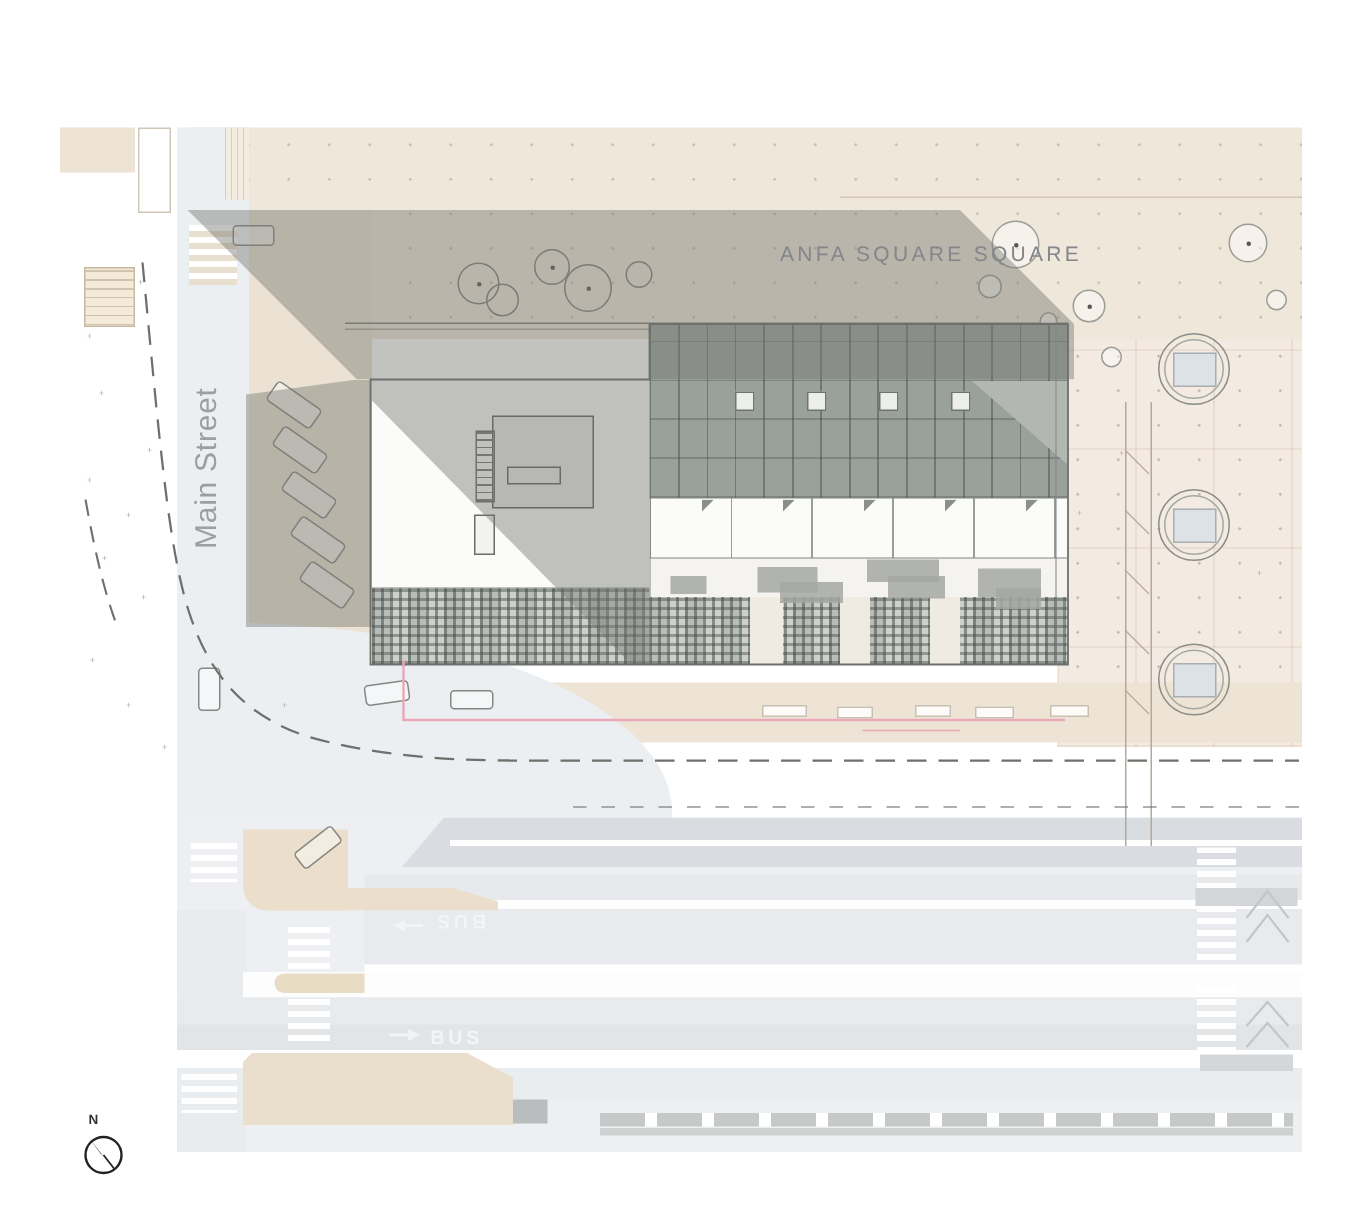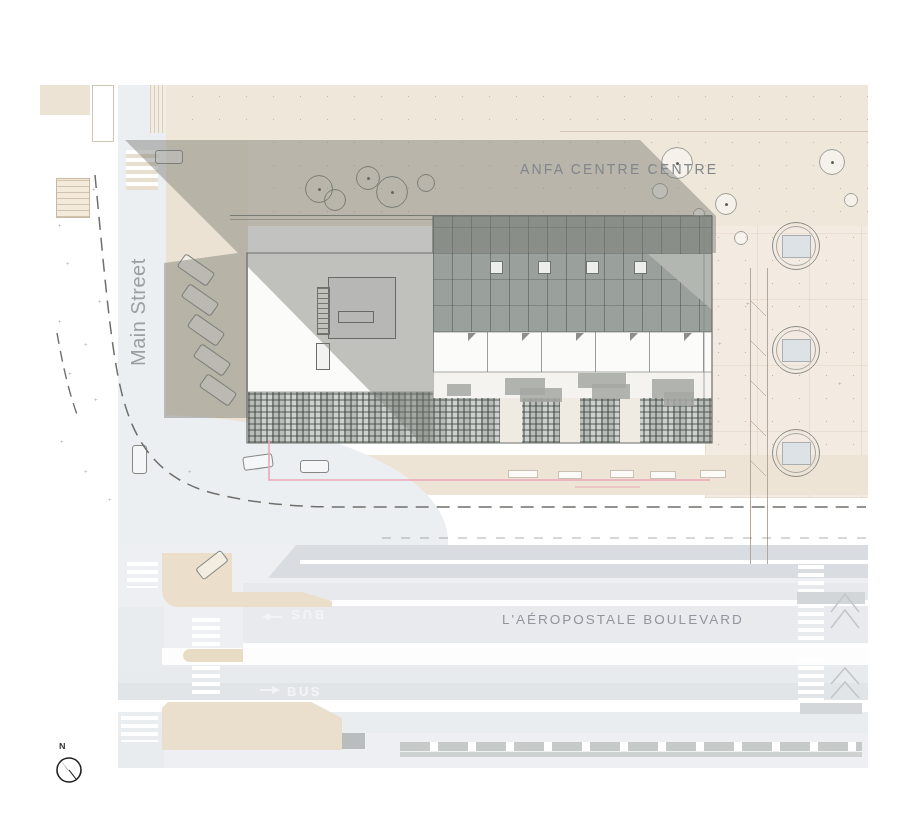--- a/index.html
+++ b/index.html
@@ -230,19 +230,18 @@
     <path d="M831,628 L845,610 L859,628 M831,612 L845,594 L859,612" fill="none" stroke="#c3c6c8" stroke-width="1.5"></path>
     <path d="M831,698 L845,682 L859,698 M831,684 L845,668 L859,684" fill="none" stroke="#c3c6c8" stroke-width="1.5"></path>
     <path d="M750,300 L766,316 M750,340 L766,356 M750,380 L766,396 M750,420 L766,436 M750,460 L766,476" fill="none" stroke="#b5a79a" stroke-width="0.8"></path>
     <g>
       <circle cx="69" cy="770" r="12" fill="none" stroke="#222" stroke-width="1.6"></circle>
       <polygon points="69,771 58,757 67,769" fill="#222"></polygon>
       <path d="M69,770 L76,779" stroke="#222" stroke-width="1.2"></path>
     </g>
   </svg>
 
-  <div class="lbl" style="left:520px;top:161px;font-size:14px;letter-spacing:2.2px;color:#83868a;">ANFA CENTRE CENTRE</div>
-  <div class="lbl" style="left:502px;top:612px;font-size:13.5px;letter-spacing:2px;color:#9295a0;">L'AÉROPOSTALE BOULEVARD</div>
+  <div class="lbl" style="left:520px;top:161px;font-size:14px;letter-spacing:2.2px;color:#83868a;">ANFA SQUARE SQUARE</div>
   <div class="lbl" style="left:127px;top:366px;font-size:20px;letter-spacing:0.5px;color:#9b9ea2;
               transform:rotate(-90deg);transform-origin:0 0;">Main Street</div>
   <div class="lbl" style="left:59px;top:741px;font-size:9px;font-weight:700;color:#333;">N</div>
 
 </div>
 
 </body></html>

